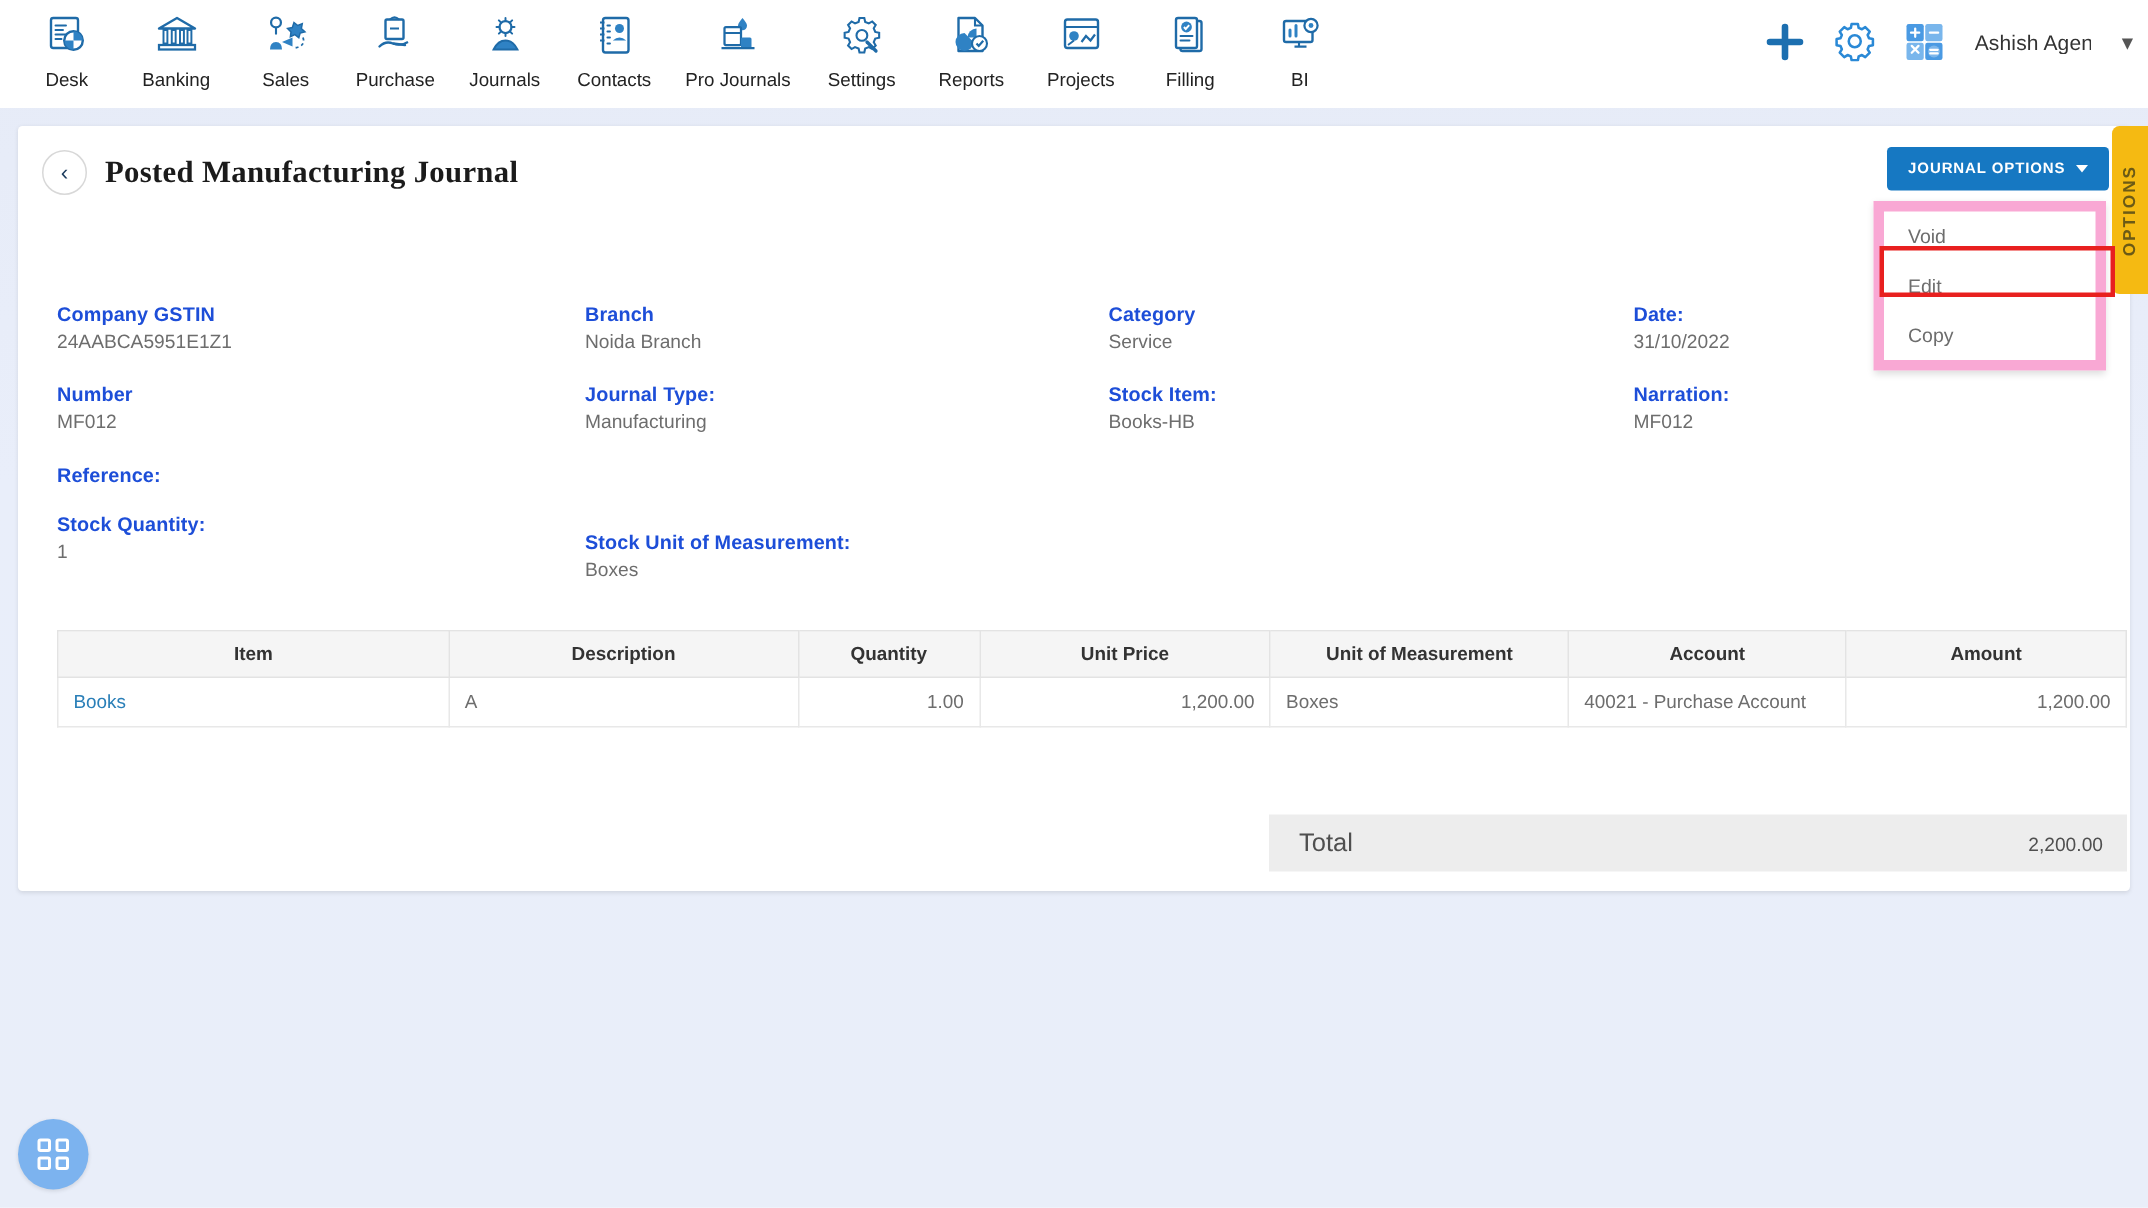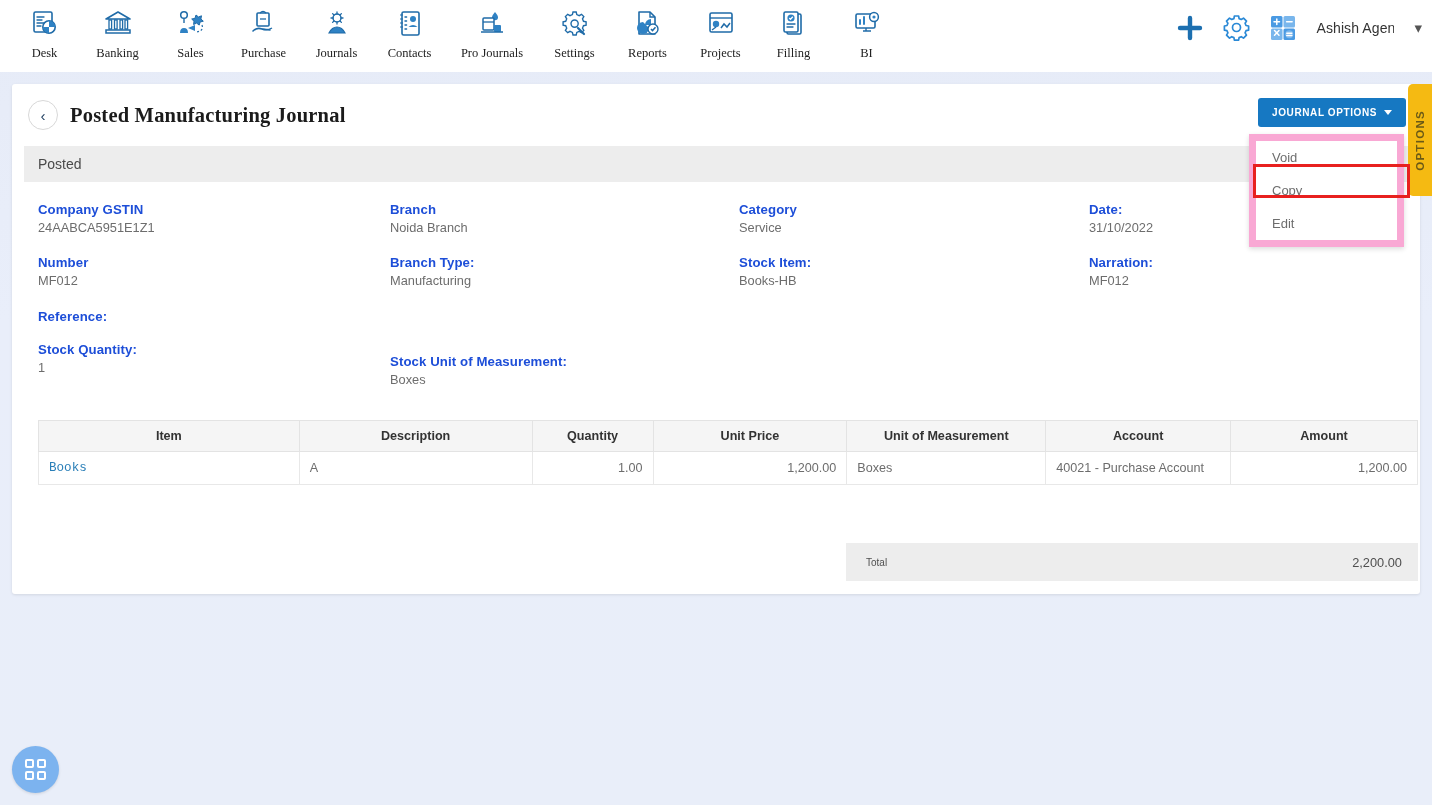--- a/index.html
+++ b/index.html
@@ -16,21 +16,21 @@
     background:#ffffff; display:flex; align-items:flex-start;
   }
   .nav-items{ display:flex; align-items:flex-start; padding-left:8px; }
   .nav-item{
     width:73px; display:flex; flex-direction:column; align-items:center;
     padding-top:6px; cursor:pointer; text-decoration:none;
   }
   .nav-item .ico{ width:38px; height:36px; display:flex; align-items:center; justify-content:center; }
   .nav-item .lbl{
     margin-top:4px; font-size:12.5px; color:#222; white-space:nowrap;
-    font-family:Liberation Serif, serif;
+    font-family:Liberation Sans, sans-serif;
   }
   .nav-item.wide{ width:92px; }
 
   .nav-right{
     position:absolute; right:10px; top:14px; display:flex; align-items:center; gap:20px;
   }
   .nr-ico{ cursor:pointer; display:flex; align-items:center; justify-content:center; }
   .username{
     font-size:14px; color:#333; max-width:78px; overflow:hidden;
     white-space:nowrap; text-overflow:clip; letter-spacing:.1px;
@@ -74,35 +74,35 @@
     position:absolute; left:26px; top:336px; width:1380px;
     border-collapse:collapse; font-size:12.6px;
   }
   .tbl th{
     background:#f5f5f5; border:1px solid #e3e3e3; color:#333;
     font-weight:bold; padding:8px 10px; text-align:center; font-size:12.6px;
   }
   .tbl td{
     border:1px solid #e8e8e8; padding:9px 10px; color:#6d6d6d; vertical-align:middle;
   }
-  .tbl td.item{ color:#2a7fb8;font-family:Liberation Mono, monospace; }
+  .tbl td.item{ color:#2a7fb8; }
   .tbl td.num{ text-align:right; }
   .col-item{ width:261px; }
   .col-desc{ width:233px; }
   .col-qty{ width:121px; }
   .col-up{ width:194px; }
   .col-uom{ width:199px; }
   .col-acct{ width:185px; }
   .col-amt{ width:187px; }
 
   .total-row{
     position:absolute; left:834px; top:459px; width:572px; height:38px;
     background:#ededed; display:flex; align-items:center;
   }
-  .total-lbl{ padding-left:20px; font-size:10px; color:#4f4f4f; }
+  .total-lbl{ padding-left:20px; font-size:17px; color:#4f4f4f; }
   .total-val{ margin-left:auto; padding-right:16px; font-size:12.8px; color:#4f4f4f; }
 
   
   .jo-wrap{ position:absolute; right:14px; top:14px; }
   .jo-btn{
     background:#1678c2; color:#fff; border:none; border-radius:3px;
     padding:9px 14px; font-size:10px; font-weight:bold; letter-spacing:.6px;
     cursor:pointer; display:flex; align-items:center; gap:7px;
     font-family:"Liberation Sans",sans-serif;
   }
@@ -335,23 +335,20 @@
 
 <div class="card">
 
   <div class="card-head">
     <div class="backbtn">
       <span>‹</span>
     </div>
     <div class="page-title">Posted Manufacturing Journal</div>
   </div>
 
-  <div class="status-bar">
-    <span>Posted</span>
-  </div>
 
   <div class="details">
 
     <div class="dcell c1" style="top:118px">
       <div class="dlabel">Company GSTIN</div>
       <div class="dval">24AABCA5951E1Z1</div>
     </div>
     <div class="dcell c2" style="top:118px">
       <div class="dlabel">Branch</div>
       <div class="dval">Noida Branch</div>
@@ -363,21 +360,21 @@
     <div class="dcell c4" style="top:118px">
       <div class="dlabel">Date:</div>
       <div class="dval">31/10/2022</div>
     </div>
 
     <div class="dcell c1" style="top:171px">
       <div class="dlabel">Number</div>
       <div class="dval">MF012</div>
     </div>
     <div class="dcell c2" style="top:171px">
-      <div class="dlabel">Branch Type:</div>
+      <div class="dlabel">Journal Type:</div>
       <div class="dval">Manufacturing</div>
     </div>
     <div class="dcell c3" style="top:171px">
       <div class="dlabel">Stock Item:</div>
       <div class="dval">Books-HB</div>
     </div>
     <div class="dcell c4" style="top:171px">
       <div class="dlabel">Narration:</div>
       <div class="dval">MF012</div>
     </div>
@@ -427,22 +424,22 @@
     <span class="total-val">2,200.00</span>
   </div>
 
   <div class="jo-wrap">
     <button class="jo-btn">
       <span>JOURNAL OPTIONS</span>
       <span class="caret"></span>
     </button>
     <div class="jo-menu">
       <div class="mi">Void</div>
+      <div class="mi">Edit</div>
       <div class="mi">Copy</div>
-      <div class="mi">Edit</div>
     </div>
   </div>
 </div>
 
 <div class="hl-box"></div>
 
 <div class="opt-tab">
   <span>OPTIONS</span>
 </div>
 

